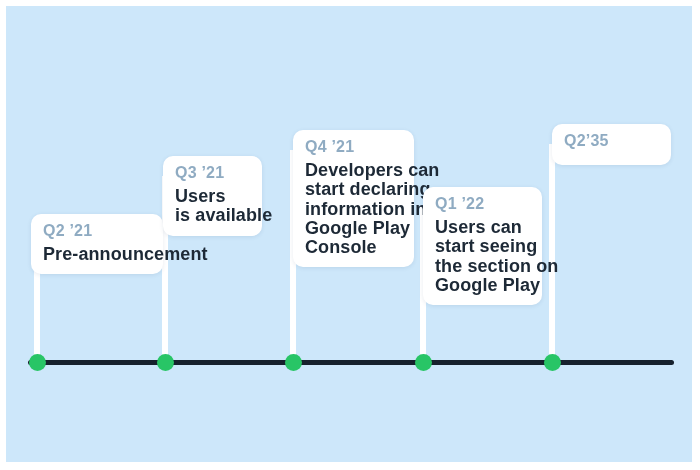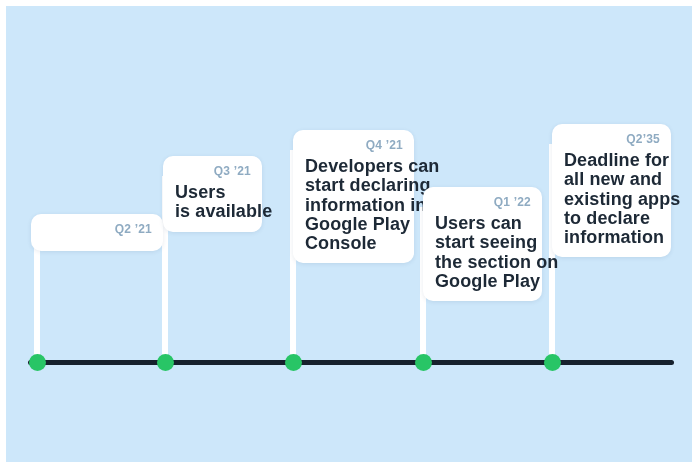--- a/index.html
+++ b/index.html
@@ -71,25 +71,24 @@
     z-index: 3;
     box-sizing: border-box;
   }
   .c1 { left: 25px;  top: 208px; width: 132px; }
   .c2 { left: 157px; top: 150px; width: 99px; }
   .c3 { left: 287px; top: 124px; width: 121px; }
   .c4 { left: 417px; top: 181px; width: 119px; }
   .c5 { left: 546px; top: 118px; width: 119px; }
   .q {
     color: var(--quarter-color, #8fabc2);
-    font-size: 12px;
+    font-size: 16px;
     font-weight: 700;
     letter-spacing: 0.2px;
     margin-bottom: 5px;
-    text-align: right;
   }
   .t {
     color: var(--title-color, #1d2936);
     font-size: 18px;
     font-weight: 700;
     line-height: 1.07;
     letter-spacing: 0.1px;
     white-space: pre;
   }
 </style>
@@ -108,20 +107,21 @@
     <div class="line"></div>
 
     <div class="dot d1"></div>
     <div class="dot d2"></div>
     <div class="dot d3"></div>
     <div class="dot d4"></div>
     <div class="dot d5"></div>
 
     <div class="card c1">
       <div class="q">Q2 ’21</div>
+      <div class="t">Pre-announcement</div>
     </div>
 
     <div class="card c2">
       <div class="q">Q3 ’21</div>
       <div class="t">Users
 is available</div>
     </div>
 
     <div class="card c3">
       <div class="q">Q4 ’21</div>
@@ -135,21 +135,16 @@
     <div class="card c4">
       <div class="q">Q1 ’22</div>
       <div class="t">Users can
 start seeing
 the section on
 Google Play</div>
     </div>
 
     <div class="card c5">
       <div class="q">Q2’35</div>
-      <div class="t">Deadline for
-all new and
-existing apps
-to declare
-information</div>
     </div>
 
   </div>
 </div>
 
 </body></html>

